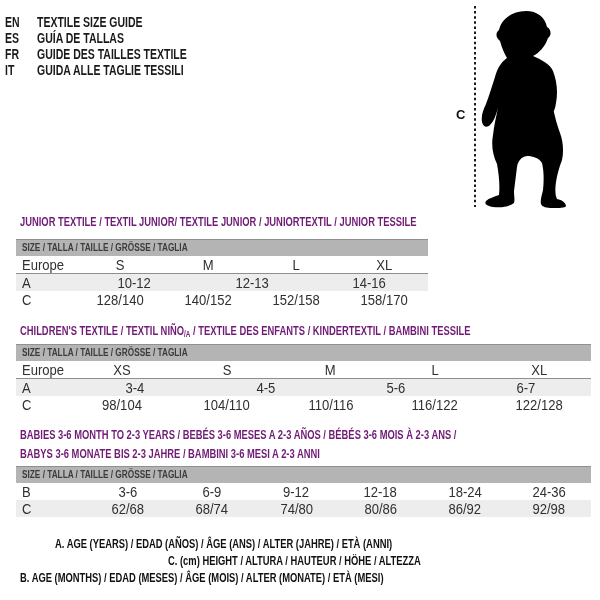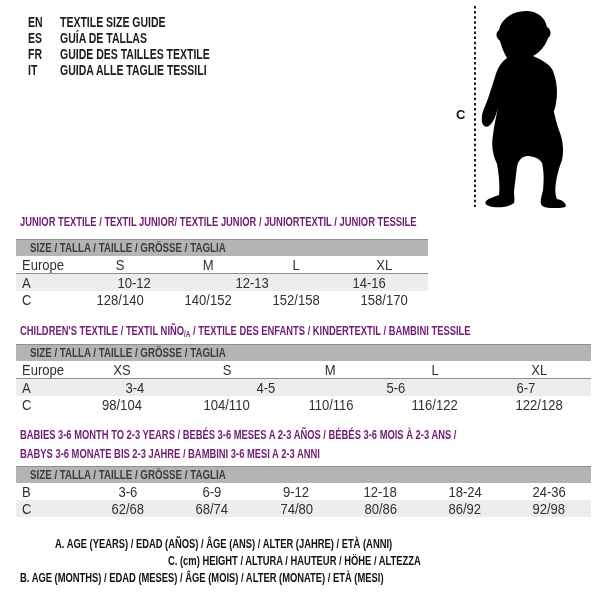--- a/index.html
+++ b/index.html
@@ -4,41 +4,41 @@
 <style>
   html,body { margin:0; padding:0; background:#fff; }
   .page {
     position:relative; width:600px; height:600px; background:#ffffff;
     font-family:"Liberation Sans", sans-serif; color:#1a1a1a; overflow:hidden;
   }
   
   .cond { display:inline-block; transform:scaleX(0.75); transform-origin:0 50%; white-space:nowrap; }
 
   
-  .lang-list { position:absolute; left:28px; top:14px; }
+  .lang-list { position:absolute; left:5px; top:14px; }
   .lang-row { display:flex; height:16px; line-height:16px; font-weight:bold; font-size:14px; }
   .lang-code { flex:0 0 32px; }
 
   
   .fig-svg { position:absolute; left:455px; top:4px; }
   .fig-c {
     position:absolute; left:456px; top:107px; width:14px;
     font-weight:bold; font-size:13px; color:#111;
   }
 
   
   .title { position:absolute; font-weight:bold; font-size:12.5px; color:#701a75; white-space:nowrap; line-height:15px; }
   .title sub { font-size:8.5px; vertical-align:-0.25em; }
   .title3 { line-height:19px; }
 
   
   .t { position:absolute; left:16px; }
   .band {
     height:17px; box-sizing:border-box; background:#b4b4b4; border-top:1px solid #909090;
-    line-height:15px; padding-left:14px; font-weight:bold; font-size:13px; color:#3c3c3c;
+    line-height:15px; padding-left:6px; font-weight:bold; font-size:11px; color:#3c3c3c;
   }
   .row { display:flex; height:17px; line-height:17px; font-size:15px; color:#303030; box-sizing:border-box; }
   .row.hdr { border-bottom:1px solid #8e8e8e; height:18px; line-height:17px; }
   .row.alt { background:#ededed; }
   .cell { flex:1 1 0; text-align:center; overflow:visible; }
   .cell.label { flex:0 0 var(--lw,54px); text-align:left; padding-left:6px; }
   .cv { display:inline-block; transform:scaleX(0.87); transform-origin:50% 50%; white-space:nowrap; }
   .cl { display:inline-block; transform:scaleX(0.87); transform-origin:0 50%; white-space:nowrap; }
   .t1 { top:239px; width:412px; --lw:54px; }
   .t2 { top:344px; width:575px; --lw:48px; }

